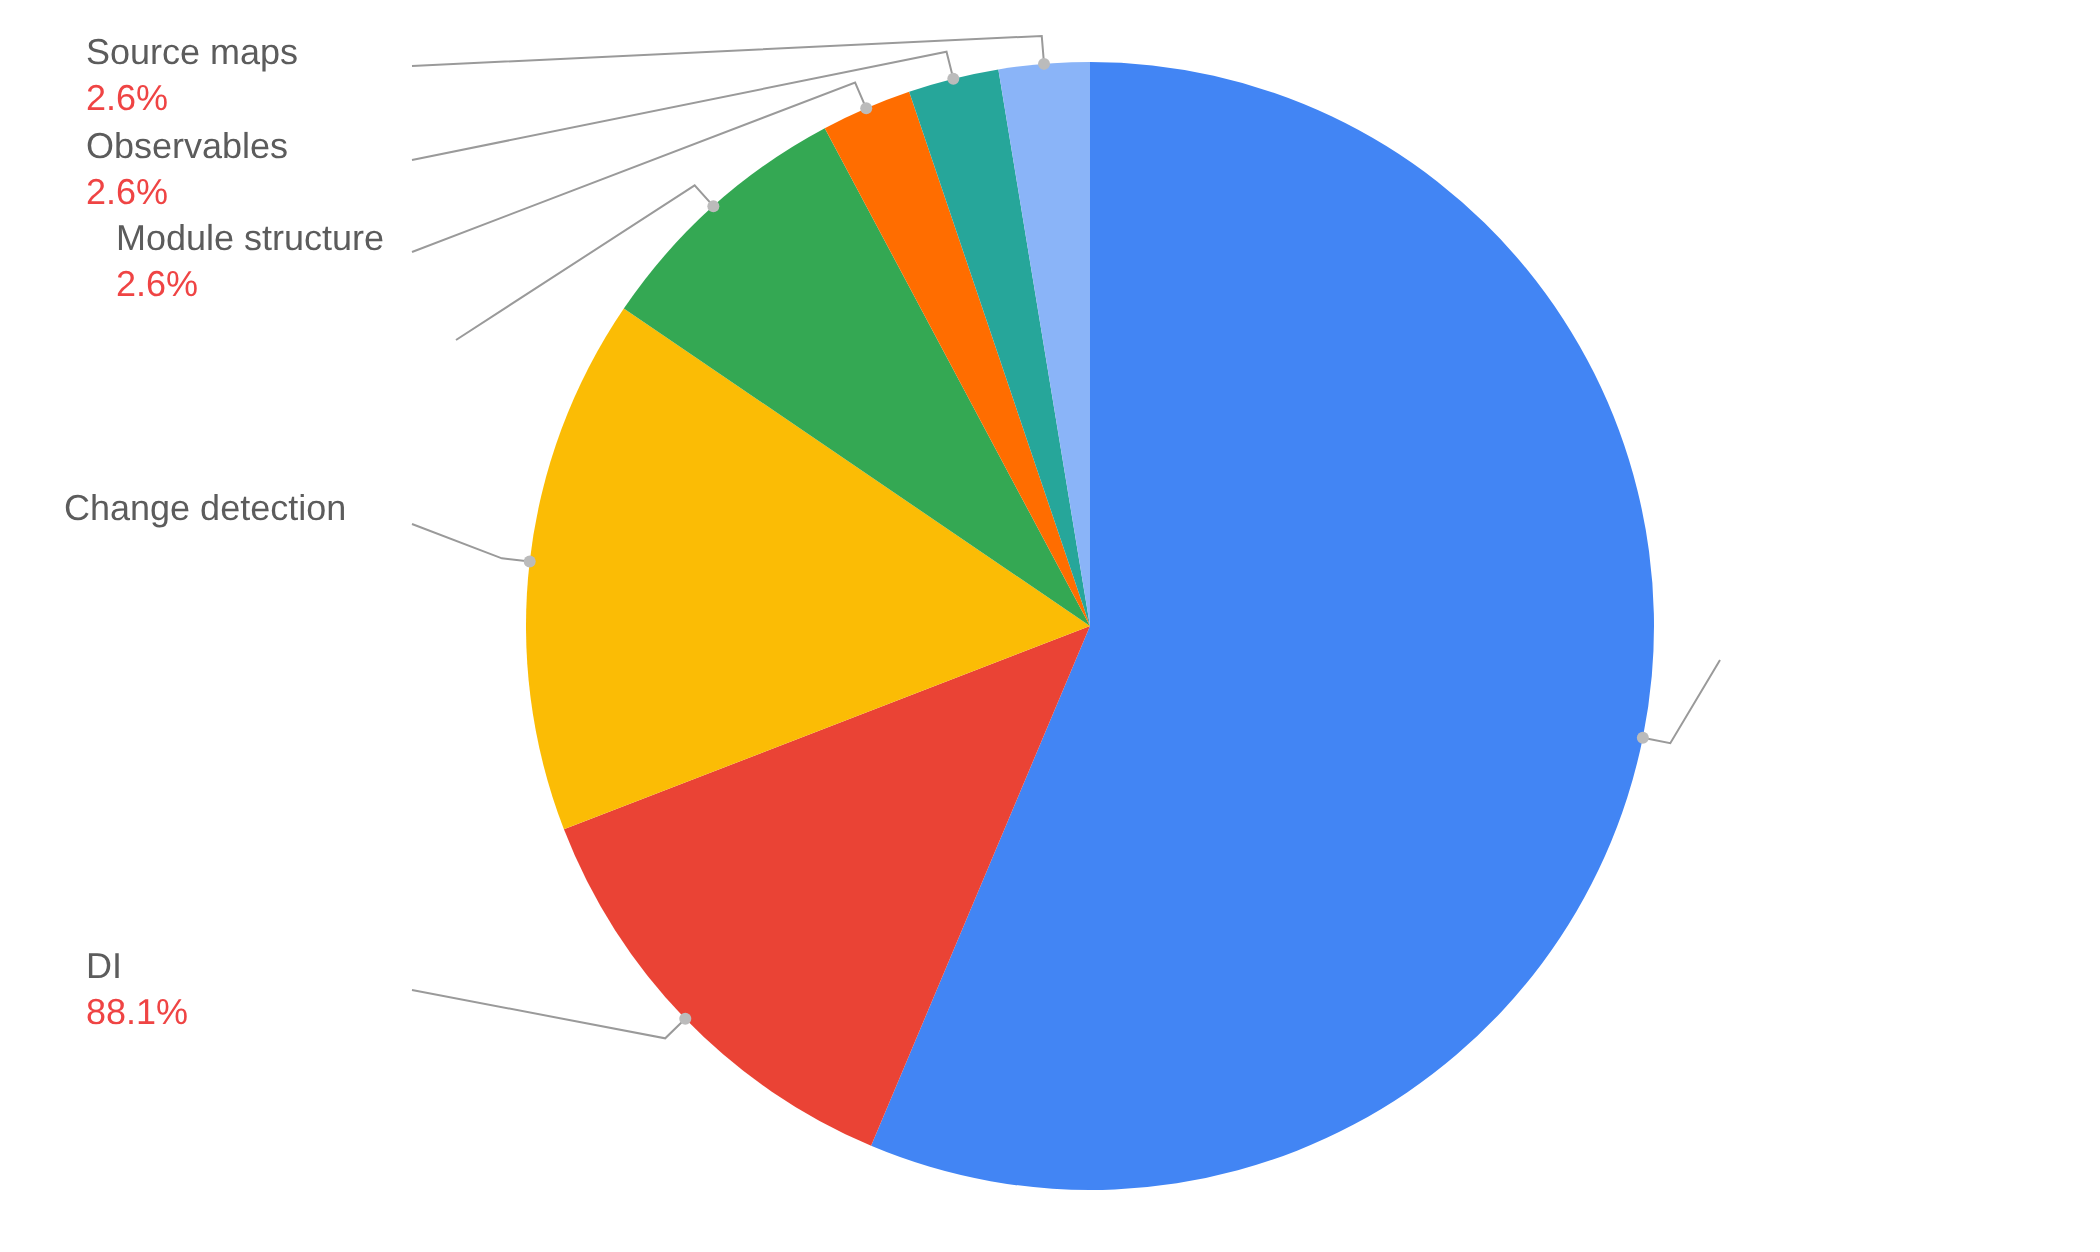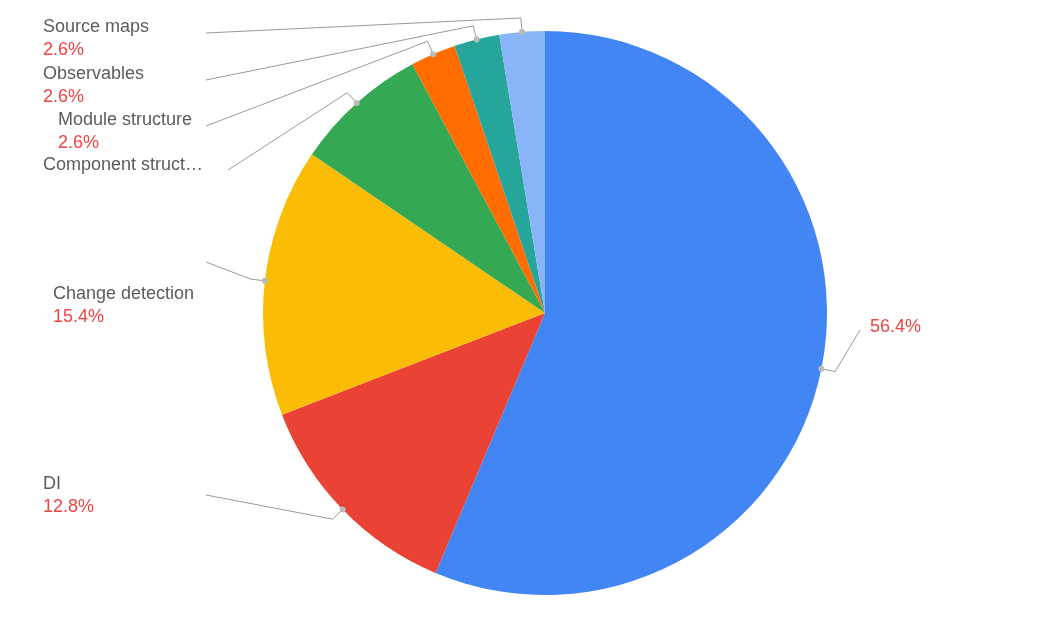--- a/index.html
+++ b/index.html
@@ -53,35 +53,32 @@
     <circle cx="433.10989708893544" cy="54.147522958439936" r="3" fill="#bbbbbb"></circle>
     <path d="M 545 313 L 454.58108212412844 45.88875109768139 A 282 282 0 0 1 499.18172957462184 34.74708250365654 Z" fill="#26a69a"></path>
     <polyline points="476.653990139714,39.407560528113834 473.26092582040906,25.824957150076955 206,80" fill="none" stroke="#9a9a9a" stroke-width="1"></polyline>
     <circle cx="476.653990139714" cy="39.407560528113834" r="3" fill="#bbbbbb"></circle>
     <path d="M 545 313 L 499.18172957462184 34.74708250365654 A 282 282 0 0 1 545 31 Z" fill="#8ab4f8"></path>
     <polyline points="522.0143820397282,31.938331736637508 520.8732520700693,17.98491558171878 206,33" fill="none" stroke="#9a9a9a" stroke-width="1"></polyline>
     <circle cx="522.0143820397282" cy="31.938331736637508" r="3" fill="#bbbbbb"></circle>
   </svg>
 
 <div class="label" style="left: 870px; top: 315px;">
-  <span class="pct">56.4%</span>
 </div>
 
 <div class="label" style="left: 43px; top: 472px;">
   <span class="name">DI</span>
-  <span class="pct">12.8%</span>
+  <span class="pct">88.1%</span>
 </div>
 
-<div class="label" style="left: 53px; top: 243px; margin-top: 39px;">
+<div class="label" style="left: 32px; top: 243px;">
   <span class="name">Change detection</span>
-  <span class="pct">15.4%</span>
 </div>
 
 <div class="label" style="left: 43px; top: 153px;">
-  <span class="name">Component struct…</span>
 </div>
 
 <div class="label" style="left: 43px; top: 108px; margin-left: 15px;">
   <span class="name">Module structure</span>
   <span class="pct">2.6%</span>
 </div>
 
 <div class="label" style="left: 43px; top: 62px;">
   <span class="name">Observables</span>
   <span class="pct">2.6%</span>

